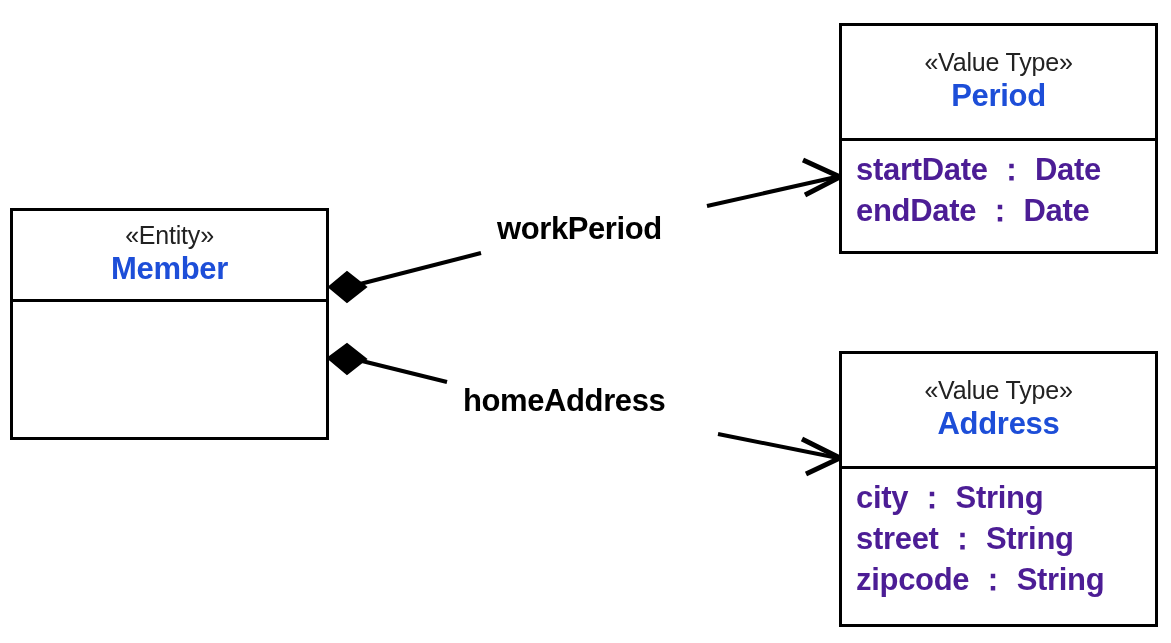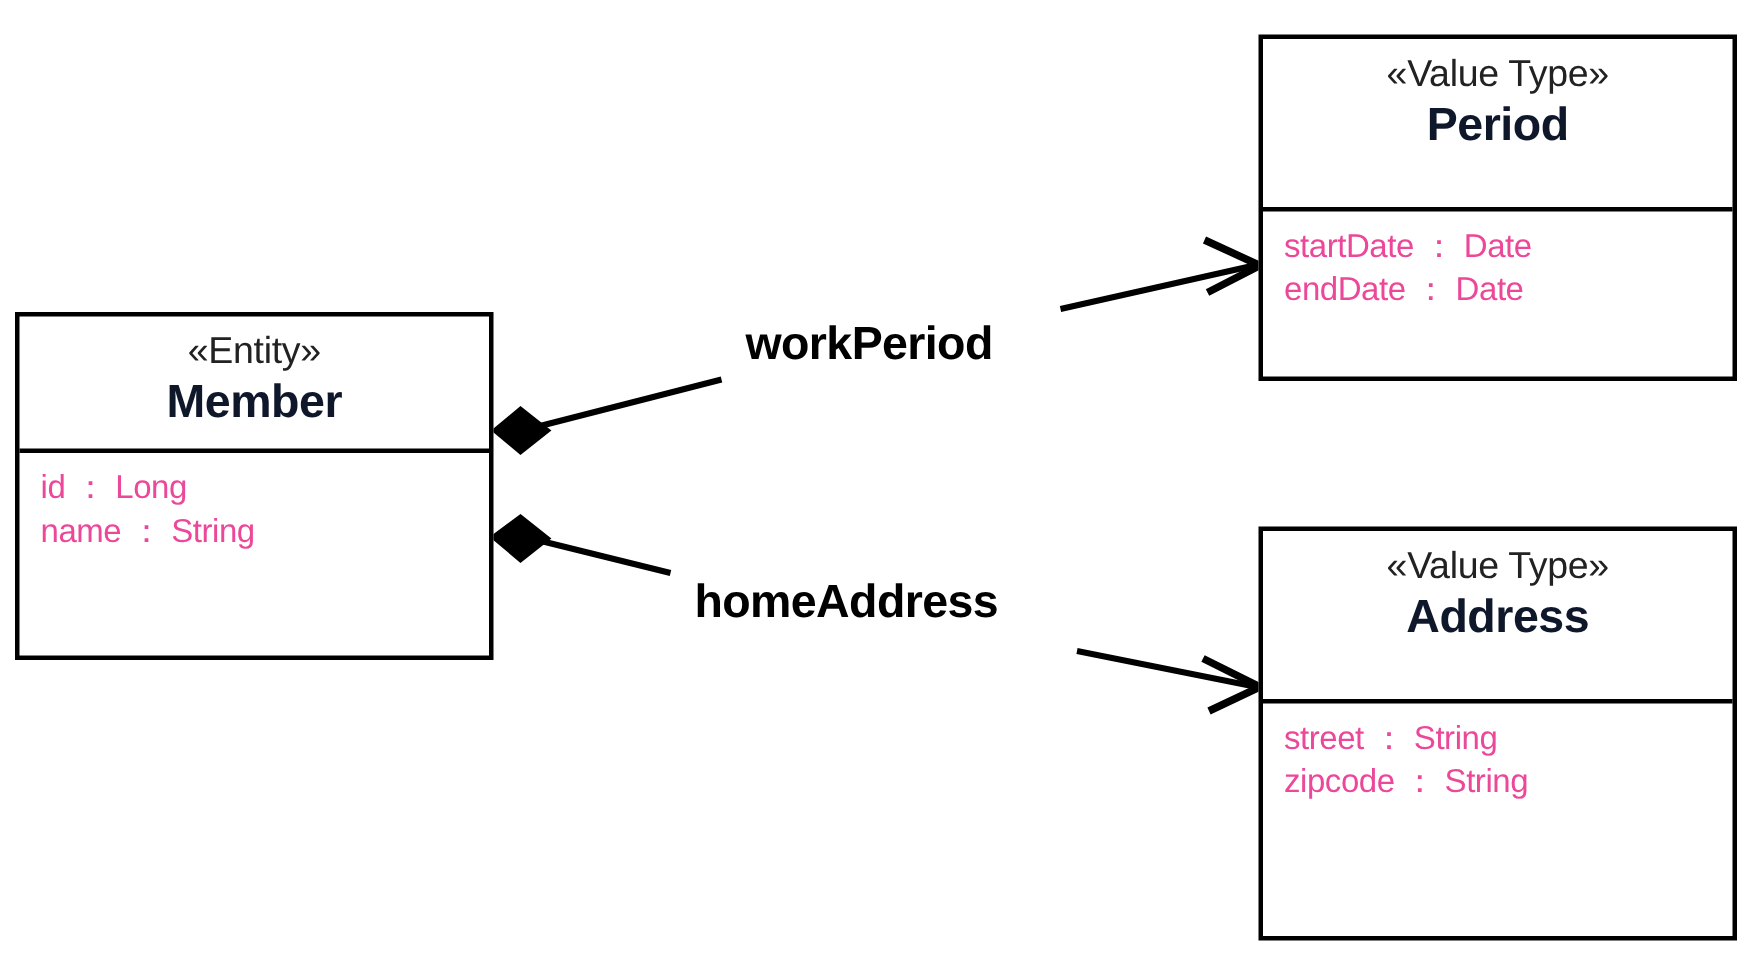--- a/index.html
+++ b/index.html
@@ -37,55 +37,56 @@
     display: flex;
     flex-direction: column;
     z-index: 2;
   }
   .class-header {
     box-sizing: border-box;
     text-align: center;
     padding: 10px 8px 12px 8px;
     display: flex;
     flex-direction: column;
+    justify-content: center;
     align-items: center;
     flex: 0 0 auto;
   }
   .stereotype {
     font-size: 25px;
     font-weight: 400;
     line-height: 1.08;
     letter-spacing: -0.2px;
     color: #222222;
     white-space: nowrap;
   }
   .class-name {
     font-size: 31px;
     font-weight: bold;
     line-height: 1.15;
     letter-spacing: -0.3px;
-    color: #0f172a;
+    color: #1d4ed8;
     white-space: nowrap;
     margin-top: 2px;
   }
   .class-divider {
     border-top: 3px solid #000000;
     flex: 0 0 auto;
   }
   .class-attributes {
     box-sizing: border-box;
     padding: 8px 10px 10px 14px;
     flex: 1 1 auto;
   }
   .attr-row {
-    font-size: 22px;
-    font-weight: 400;
+    font-size: 31px;
+    font-weight: 700;
     line-height: 1.33;
     letter-spacing: -0.3px;
-    color: #ec4899;
+    color: #4c1d95;
     white-space: nowrap;
   }
 
   
   #class-member {
     left: 10px;
     top: 208px;
     width: 319px;
     height: 232px;
   }
@@ -143,24 +144,20 @@
       <polyline points="802,439 840,458 806,474" fill="none" stroke="#000000" stroke-width="5" stroke-linecap="butt" stroke-linejoin="miter"></polyline>
     </g>
   </svg>
 
   <div class="uml-class" id="class-member">
     <div class="class-header">
       <div class="stereotype">«Entity»</div>
       <div class="class-name">Member</div>
     </div>
     <div class="class-divider"></div>
-    <div class="class-attributes">
-      <div class="attr-row">id ： Long</div>
-      <div class="attr-row">name ： String</div>
-    </div>
   </div>
 
   <div class="uml-class" id="class-period">
     <div class="class-header">
       <div class="stereotype">«Value Type»</div>
       <div class="class-name">Period</div>
     </div>
     <div class="class-divider"></div>
     <div class="class-attributes">
       <div class="attr-row">startDate ： Date</div>
@@ -168,20 +165,21 @@
     </div>
   </div>
 
   <div class="uml-class" id="class-address">
     <div class="class-header">
       <div class="stereotype">«Value Type»</div>
       <div class="class-name">Address</div>
     </div>
     <div class="class-divider"></div>
     <div class="class-attributes">
+      <div class="attr-row">city ： String</div>
       <div class="attr-row">street ： String</div>
       <div class="attr-row">zipcode ： String</div>
     </div>
   </div>
 
   <div class="assoc-label" id="label-work-period">workPeriod</div>
 
   <div class="assoc-label" id="label-home-address">homeAddress</div>
 
 </div>

